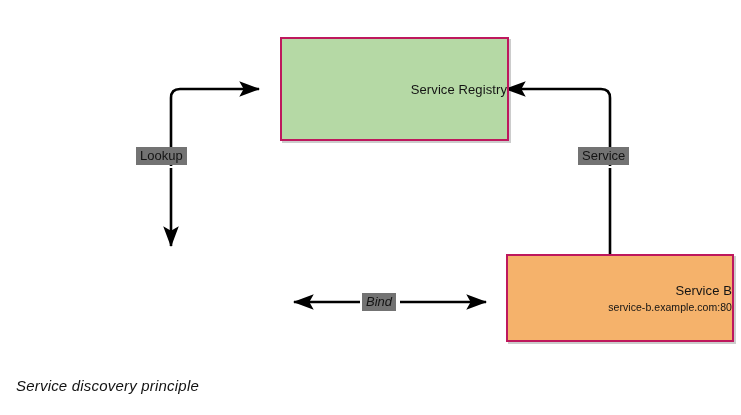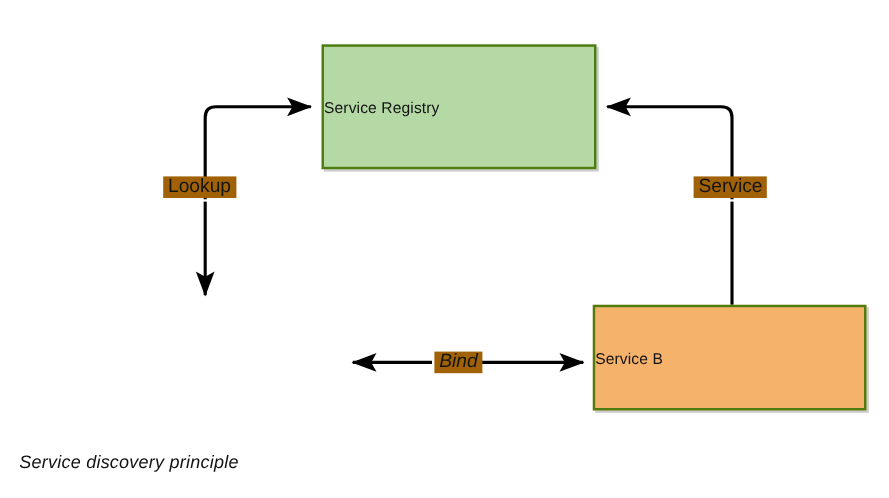--- a/index.html
+++ b/index.html
@@ -22,28 +22,29 @@
   #diagram-svg {
     position: absolute;
     left: 0;
     top: 0;
     width: 741px;
     height: 415px;
   }
   .node {
     position: absolute;
     box-sizing: border-box;
-    border: 2px solid #4d7c0f;
+    border: 2px solid #be185d;
     box-shadow: 2px 2px 0 rgba(0,0,0,0.20);
     display: flex;
     flex-direction: column;
-    align-items: flex-start;
+    align-items: flex-end;
     justify-content: center;
     text-align: center;
     z-index: 3;
+    margin-left: 12px;
   }
   .node-title {
     font-size: 13px;
     color: #141414;
     line-height: 17px;
     letter-spacing: 0.1px;
   }
   .node-sub {
     font-size: 10.5px;
     color: #141414;
@@ -67,23 +68,23 @@
   }
   #node-service-b {
     left: 494px;
     top: 254px;
     width: 228px;
     height: 88px;
     background: #f5b26b;
   }
   .edge-label {
     position: absolute;
-    font-size: 16px;
+    font-size: 13px;
     color: #141414;
-    background: #a16207;
+    background: #737373;
     padding: 1px 4px;
     white-space: nowrap;
     line-height: 16px;
     z-index: 4;
   }
   #label-lookup {
     left: 136px;
     top: 147px;
   }
   #label-publish {
@@ -131,20 +132,21 @@
     <path d="M400,302 L486,302" fill="none" stroke="#000000" stroke-width="2.6" marker-end="url(#arrowhead)"></path>
   </svg>
 
   <div class="node" id="node-registry">
     <div class="node-title">Service Registry</div>
   </div>
 
 
   <div class="node" id="node-service-b">
     <div class="node-title">Service B</div>
+    <div class="node-sub">service-b.example.com:80</div>
   </div>
 
   <div class="edge-label" id="label-lookup">Lookup</div>
 
   <div class="edge-label" id="label-publish">Service</div>
 
   <div class="edge-label" id="label-bind">Bind</div>
 
   <div id="caption">Service discovery principle</div>
 

